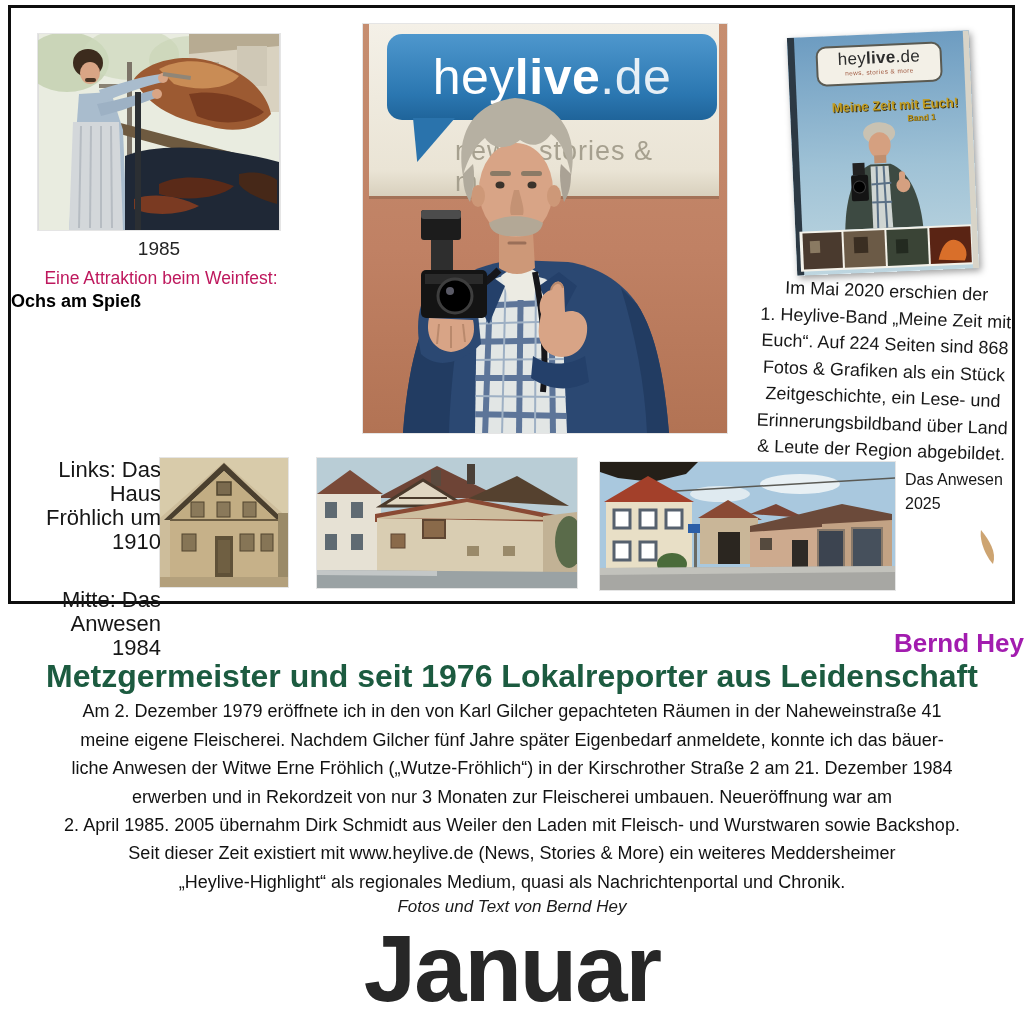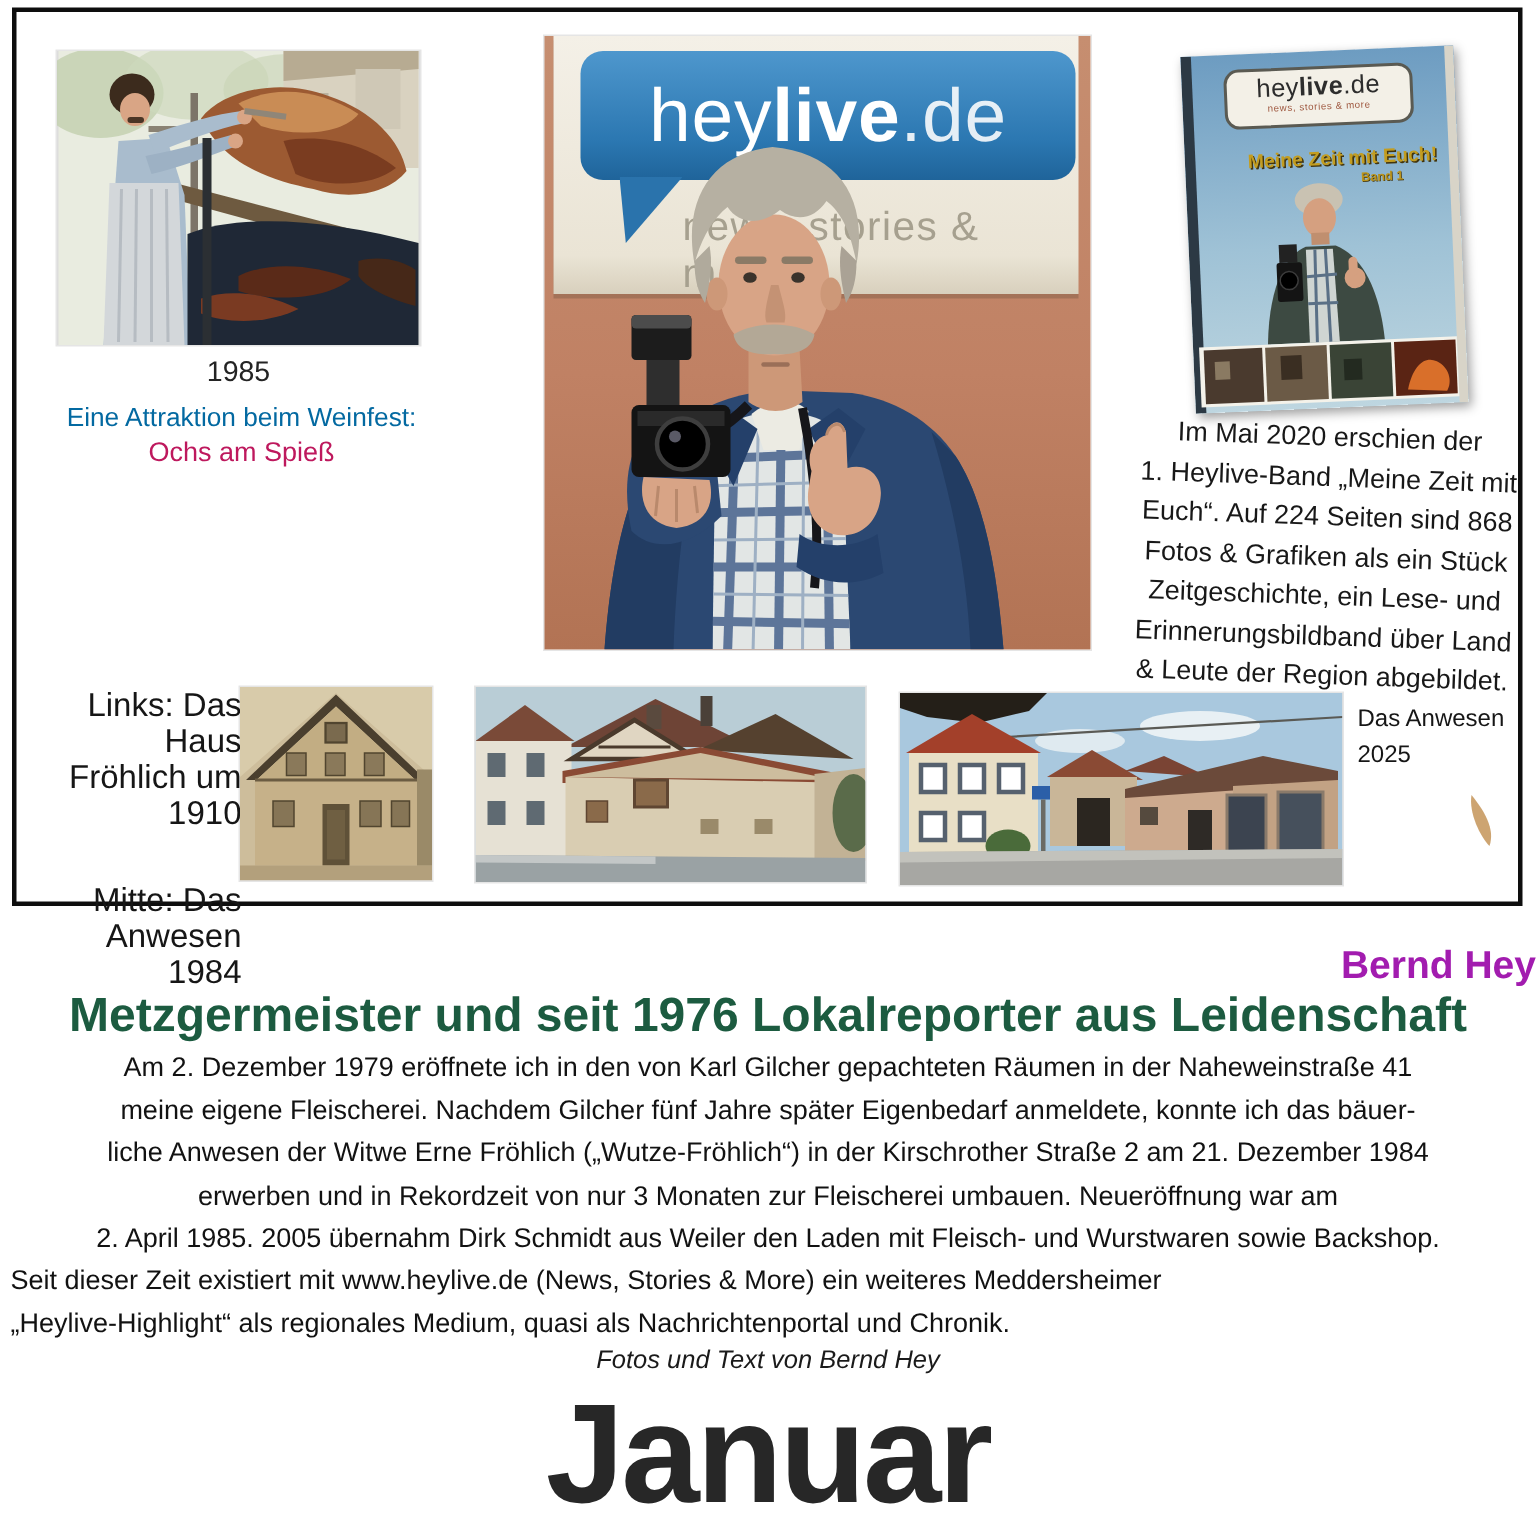--- a/index.html
+++ b/index.html
@@ -9,22 +9,22 @@
   .pre { white-space:pre-line; }
   .photo { position:absolute; overflow:hidden; box-shadow:0 0 0 1px rgba(0,0,0,.10); background:#ddd; }
   .photo svg { display:block; width:100%; height:100%; }
 
   
   .top-box { position:absolute; left:8px; top:5px; width:1007px; height:599px; border:3px solid #0e0e0e; background:#fff; }
 
   
   .ox-photo { left:27px; top:26px; width:242px; height:196px; }
   .ox-year  { left:27px; top:230px; width:242px; text-align:center; font-size:19px; color:#242424; }
-  .ox-cap1  { left:0px;  top:260px; width:300px; text-align:center; font-size:17.5px; color:#0369a1; }
-  .ox-cap2  { left:0px;  top:283px; width:300px; text-align:center; font-size:18px; font-weight:normal; color:#be185d; }
+  .ox-cap1  { left:0px;  top:260px; width:300px; text-align:center; font-size:17.5px; color:#be185d; }
+  .ox-cap2  { left:0px;  top:283px; width:300px; text-align:left; font-size:18px; font-weight:bold; color:#000000; }
 
   
   .cphoto { left:352px; top:16px; width:364px; height:409px;
             background:linear-gradient(180deg,#c68e70 0%,#c08164 55%,#b27354 100%); }
   .sign-panel { position:absolute; left:6px; top:0; width:350px; height:172px;
                 background:linear-gradient(180deg,#f4f0e7 0%,#eae4d5 85%,#d8d0bd 100%);
                 box-shadow:0 3px 0 rgba(110,80,60,.35); }
   .bubble { position:absolute; left:18px; top:10px; width:330px; height:86px; border-radius:15px;
             background:linear-gradient(180deg,#4e97cd 0%,#2b77b1 70%,#1f649a 100%);
             display:flex; align-items:center; justify-content:center;
@@ -67,21 +67,21 @@
             font-size:16px; line-height:24px; color:#161616; }
   .artifact { position:absolute; left:964px; top:520px; width:26px; height:38px; }
 
   
   .a-name { position:absolute; left:0; top:628px; width:1024px; text-align:right;
             font-size:26px; font-weight:700; color:#a21caf; }
   .a-sub  { position:absolute; left:0; top:658px; width:1024px; text-align:center;
             font-size:32px; font-weight:700; color:#1c5b40; }
   .a-p1 { position:absolute; left:7px; top:697px; width:1010px; text-align:center;
           font-size:18px; line-height:28.5px; color:#121212; }
-  .a-p2 { position:absolute; left:7px; top:839px; width:1010px; text-align:left;
+  .a-p2 { position:absolute; left:7px; top:839px; width:1010px; text-align:center;
           font-size:18px; line-height:28.5px; color:#121212; }
   .a-credit { position:absolute; left:0; top:897px; width:1024px; text-align:center;
               font-size:17px; font-style:italic; color:#1a1a1a; }
   .month { position:absolute; left:0; top:922px; width:1024px; text-align:center;
            font-size:94px; font-weight:700; color:#272727; letter-spacing:-2px; line-height:1; }
 </style>
 </head>
 <body>
 
 <div class="page">

